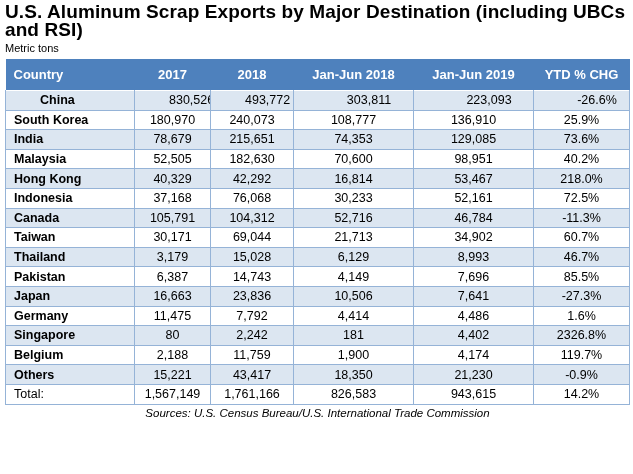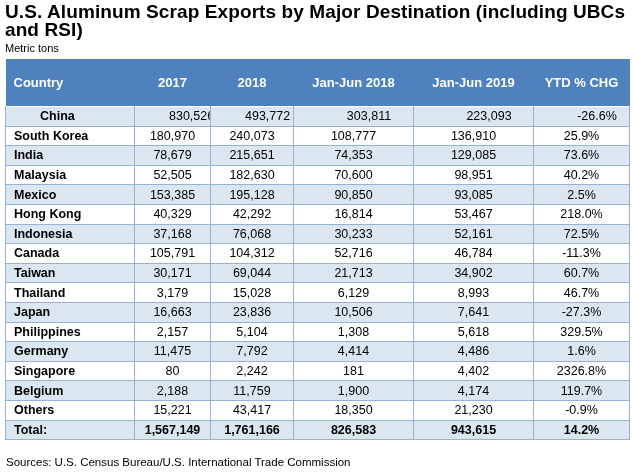--- a/index.html
+++ b/index.html
@@ -40,21 +40,21 @@
   col.c-2018 { width: 83px; }
   col.c-jj18 { width: 120px; }
   col.c-jj19 { width: 120px; }
   col.c-ytd { width: 96px; }
   th {
     background: var(--header-bg);
     color: #ffffff;
     font-size: 13px;
     font-weight: bold;
     height: 21px;
-    padding: 16px 2px;
+    padding: 8px 2px;
     text-align: center;
     border: none;
   }
   th:first-child { text-align: left; padding-left: 8px; }
   td {
     font-size: 12.5px;
     height: 19.6px;
     padding: 0 3px;
     text-align: center;
     border: 1px solid var(--border);
@@ -62,26 +62,28 @@
     overflow: hidden;
   }
   td:first-child {
     text-align: left;
     padding-left: 8px;
     font-weight: bold;
   }
   tbody tr:nth-child(odd) td { background: var(--alt-row-bg); }
   tbody tr:nth-child(even) td { background: #ffffff; }
   tbody tr:first-child td { border-top-color: #ffffff; padding-left: 34px; }
-  tbody tr.total td { font-weight: bold; }
+  tbody tr.total td { font-weight: normal; }
   .source {
     font-size: 11.5px;
+    font-style: italic;
     line-height: 14px;
-    margin-top: 15px;
+    margin-top: 1px;
     padding-left: 1px;
+    text-align: center;
   }
 </style>
 </head>
 <body>
 
 <div class="page">
   <div class="title">U.S. Aluminum Scrap Exports by Major Destination (including UBCs and RSI)</div>
   <div class="subtitle">Metric tons</div>
 
   <table class="data-table">
@@ -130,28 +132,20 @@
         </tr>
         <tr>
           <td>Malaysia</td>
           <td>52,505</td>
           <td>182,630</td>
           <td>70,600</td>
           <td>98,951</td>
           <td>40.2%</td>
         </tr>
         <tr>
-          <td>Mexico</td>
-          <td>153,385</td>
-          <td>195,128</td>
-          <td>90,850</td>
-          <td>93,085</td>
-          <td>2.5%</td>
-        </tr>
-        <tr>
           <td>Hong Kong</td>
           <td>40,329</td>
           <td>42,292</td>
           <td>16,814</td>
           <td>53,467</td>
           <td>218.0%</td>
         </tr>
         <tr>
           <td>Indonesia</td>
           <td>37,168</td>
@@ -178,34 +172,34 @@
         </tr>
         <tr>
           <td>Thailand</td>
           <td>3,179</td>
           <td>15,028</td>
           <td>6,129</td>
           <td>8,993</td>
           <td>46.7%</td>
         </tr>
         <tr>
+          <td>Pakistan</td>
+          <td>6,387</td>
+          <td>14,743</td>
+          <td>4,149</td>
+          <td>7,696</td>
+          <td>85.5%</td>
+        </tr>
+        <tr>
           <td>Japan</td>
           <td>16,663</td>
           <td>23,836</td>
           <td>10,506</td>
           <td>7,641</td>
           <td>-27.3%</td>
-        </tr>
-        <tr>
-          <td>Philippines</td>
-          <td>2,157</td>
-          <td>5,104</td>
-          <td>1,308</td>
-          <td>5,618</td>
-          <td>329.5%</td>
         </tr>
         <tr>
           <td>Germany</td>
           <td>11,475</td>
           <td>7,792</td>
           <td>4,414</td>
           <td>4,486</td>
           <td>1.6%</td>
         </tr>
         <tr>

